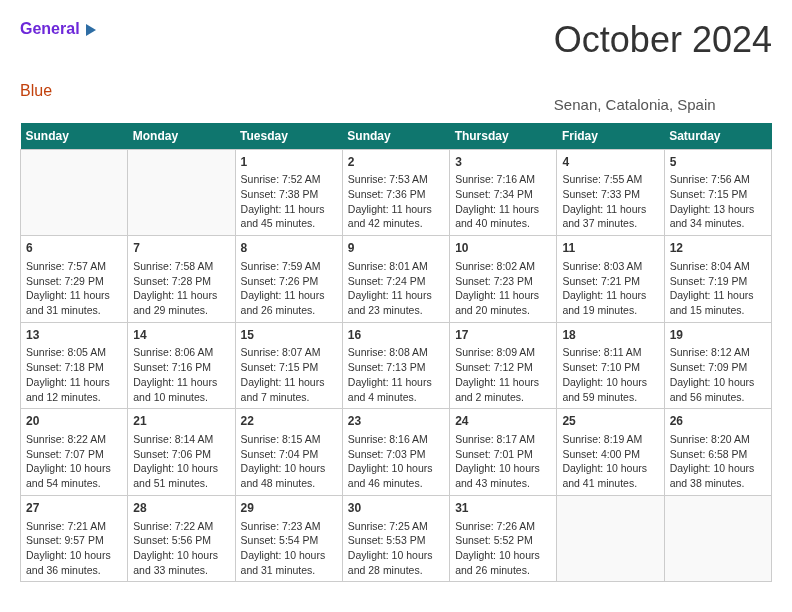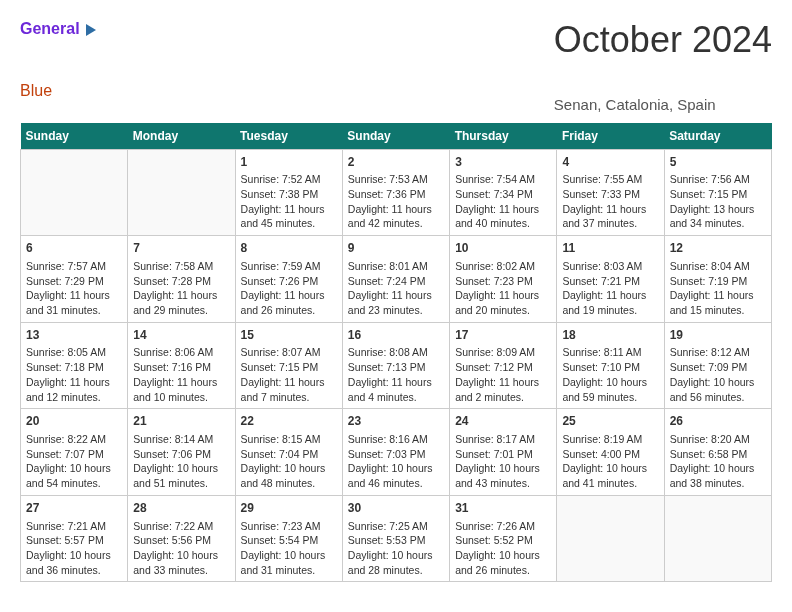--- a/index.html
+++ b/index.html
@@ -110,21 +110,21 @@
           <div>Daylight: 11 hours and 45 minutes.</div>
         </td>
         <td>
           <span class="day-num">2</span>
           <div>Sunrise: 7:53 AM</div>
           <div>Sunset: 7:36 PM</div>
           <div>Daylight: 11 hours and 42 minutes.</div>
         </td>
         <td>
           <span class="day-num">3</span>
-          <div>Sunrise: 7:54 AM</div>
+          <div>Sunrise: 7:16 AM</div>
           <div>Sunset: 7:34 PM</div>
           <div>Daylight: 11 hours and 40 minutes.</div>
         </td>
         <td>
           <span class="day-num">4</span>
           <div>Sunrise: 7:55 AM</div>
           <div>Sunset: 7:33 PM</div>
           <div>Daylight: 11 hours and 37 minutes.</div>
         </td>
         <td>
@@ -263,21 +263,21 @@
           <span class="day-num">26</span>
           <div>Sunrise: 8:20 AM</div>
           <div>Sunset: 6:58 PM</div>
           <div>Daylight: 10 hours and 38 minutes.</div>
         </td>
       </tr>
       <tr>
         <td>
           <span class="day-num">27</span>
           <div>Sunrise: 7:21 AM</div>
-          <div>Sunset: 5:57 PM</div>
+          <div>Sunset: 9:57 PM</div>
           <div>Daylight: 10 hours and 36 minutes.</div>
         </td>
         <td>
           <span class="day-num">28</span>
           <div>Sunrise: 7:22 AM</div>
           <div>Sunset: 5:56 PM</div>
           <div>Daylight: 10 hours and 33 minutes.</div>
         </td>
         <td>
           <span class="day-num">29</span>

